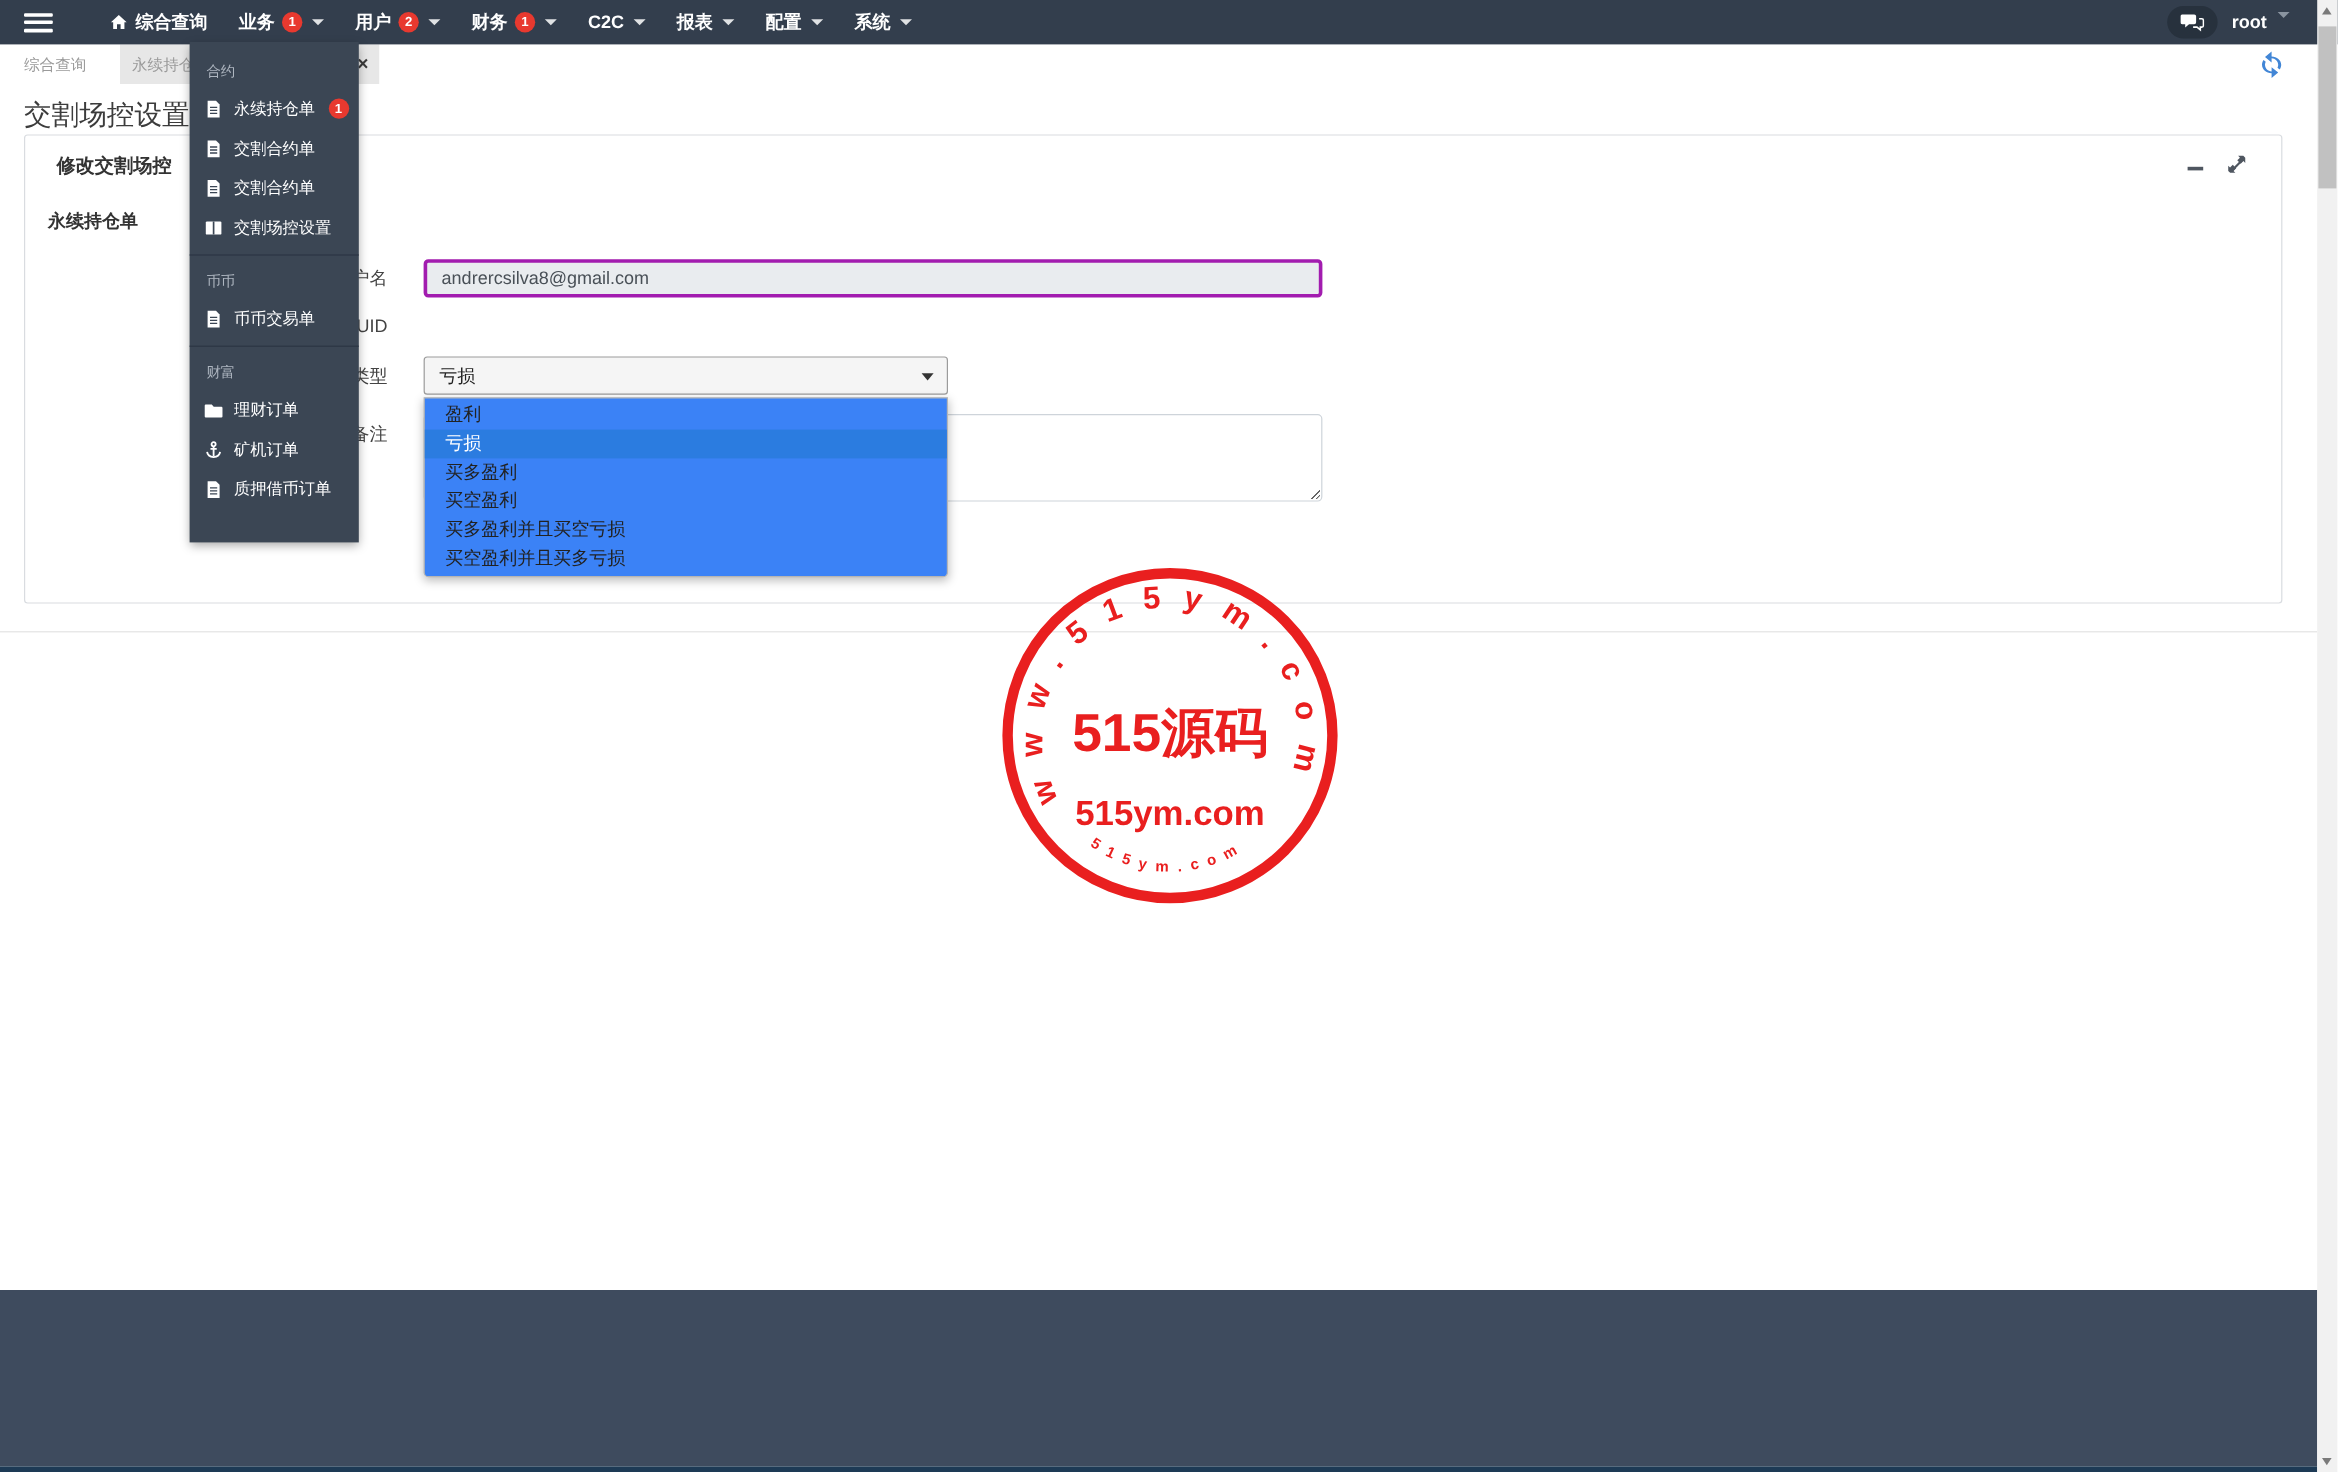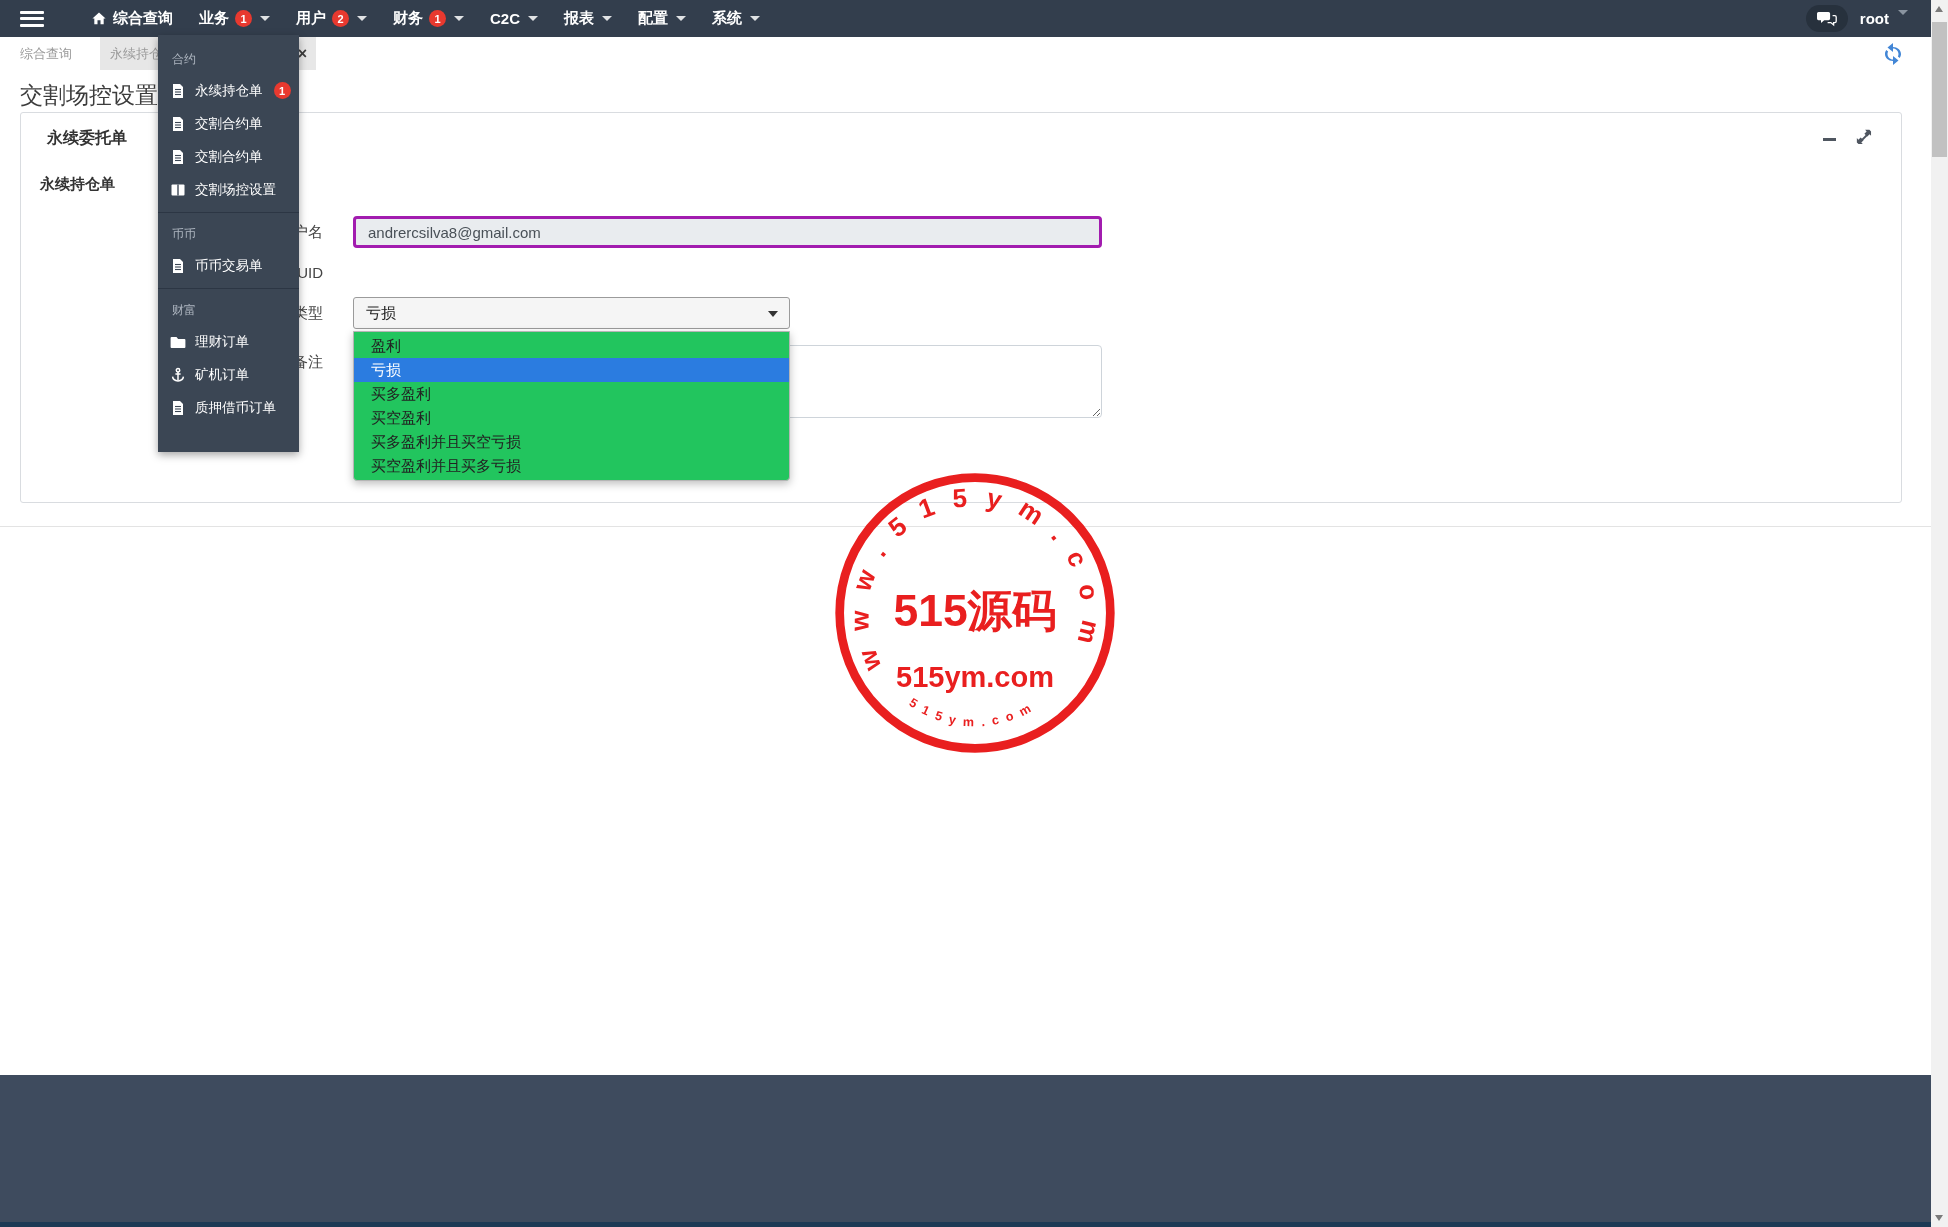--- a/index.html
+++ b/index.html
@@ -58,21 +58,21 @@
   .form-row.top { align-items:flex-start; }
   .form-label { width:276px; text-align:right; margin-right:30px; font-size:15px; color:#444; }
   .form-row.top .form-label { padding-top:8px; }
   .text-input { width:749px; height:32px; background:#e9ecef; border:3px solid #a21caf; border-radius:4px;
                 padding:0 12px; font-size:15px; color:#495057; font-family:inherit; }
   .select-wrap { position:relative; }
   .select-box { width:437px; height:32px; background:#f5f5f5; border:1px solid #9b9b9b; border-radius:3px;
                 display:flex; align-items:center; padding:0 12px; font-size:15px; color:#222; cursor:pointer; }
   .select-caret { position:absolute; right:12px; top:14px; width:0; height:0; border-left:5px solid transparent;
                   border-right:5px solid transparent; border-top:6px solid #333; }
-  .options { position:absolute; left:0; top:34px; width:437px; background:#22c55e; border:1px solid #b5b5b5;
+  .options { position:absolute; left:0; top:34px; width:437px; background:#3b82f6; border:1px solid #b5b5b5;
              border-radius:0 0 4px 4px; box-shadow:0 3px 8px rgba(0,0,0,.25); z-index:40; padding:2px 0; }
   .option { height:24px; line-height:24px; padding-left:17px; font-size:15px; color:#222; cursor:pointer; }
   .option.selected { background:#2b7ce0; color:#fff; }
   .remark-area { width:749px; height:73px; background:#fff; border:1px solid #ced4da; border-radius:4px;
                  padding:6px 12px; font-size:15px; color:#495057; resize:both; font-family:inherit; }
 
   
   .content-divider { position:absolute; left:0; top:526px; width:calc(100% - 17px); height:1px; background:#e3e3e3; }
   .stamp { position:absolute; left:830px; top:468px; width:290px; height:290px; opacity:.95; z-index:20; }
   .footer { position:absolute; left:0; top:1075px; width:calc(100% - 17px); height:147px; background:#3e4b5e; }
@@ -267,21 +267,21 @@
         <path fill="#4286d6" d="M12 5V1L6.5 5.5 12 10V6.5c3 0 5.5 2.5 5.5 5.5 0 .9-.2 1.7-.6 2.5l1.8 1.4c.8-1.1 1.3-2.5 1.3-3.9C20 8.1 16.4 5 12 5z"></path>
         <path fill="#4286d6" d="M12 17.5c-3 0-5.5-2.5-5.5-5.5 0-.9.2-1.7.6-2.5L5.3 8.1C4.5 9.2 4 10.6 4 12c0 3.9 3.6 7 8 7v4l5.5-4.5L12 14v3.5z"></path>
       </svg>
     </span>
   </div>
 
   <h1 class="page-title">交割场控设置</h1>
 
   <section class="panel">
     <div class="panel-header">
-      <span class="panel-title">永续委托单</span>
+      <span class="panel-title">修改交割场控</span>
       <div class="panel-tools">
         <span class="tool-minus"></span>
         <span>
           <svg width="17" height="17" viewBox="0 0 17 17">
               <g stroke="#4f5660" stroke-width="1.8" fill="none">
                 <line x1="4" y1="13" x2="13" y2="4"></line>
               </g>
               <path fill="#4f5660" d="M13.8 1.4 15.6 3.2 15.6 8 13.9 6.3 11.4 8.8 8.2 5.6 10.7 3.1 9 1.4z" transform="translate(1,-0.4) scale(0.9)"></path>
               <path fill="#4f5660" d="M3.2 15.6 1.4 13.8 1.4 9 3.1 10.7 5.6 8.2 8.8 11.4 6.3 13.9 8 15.6z" transform="translate(-0.4,1) scale(0.9)"></path>
             </svg>

